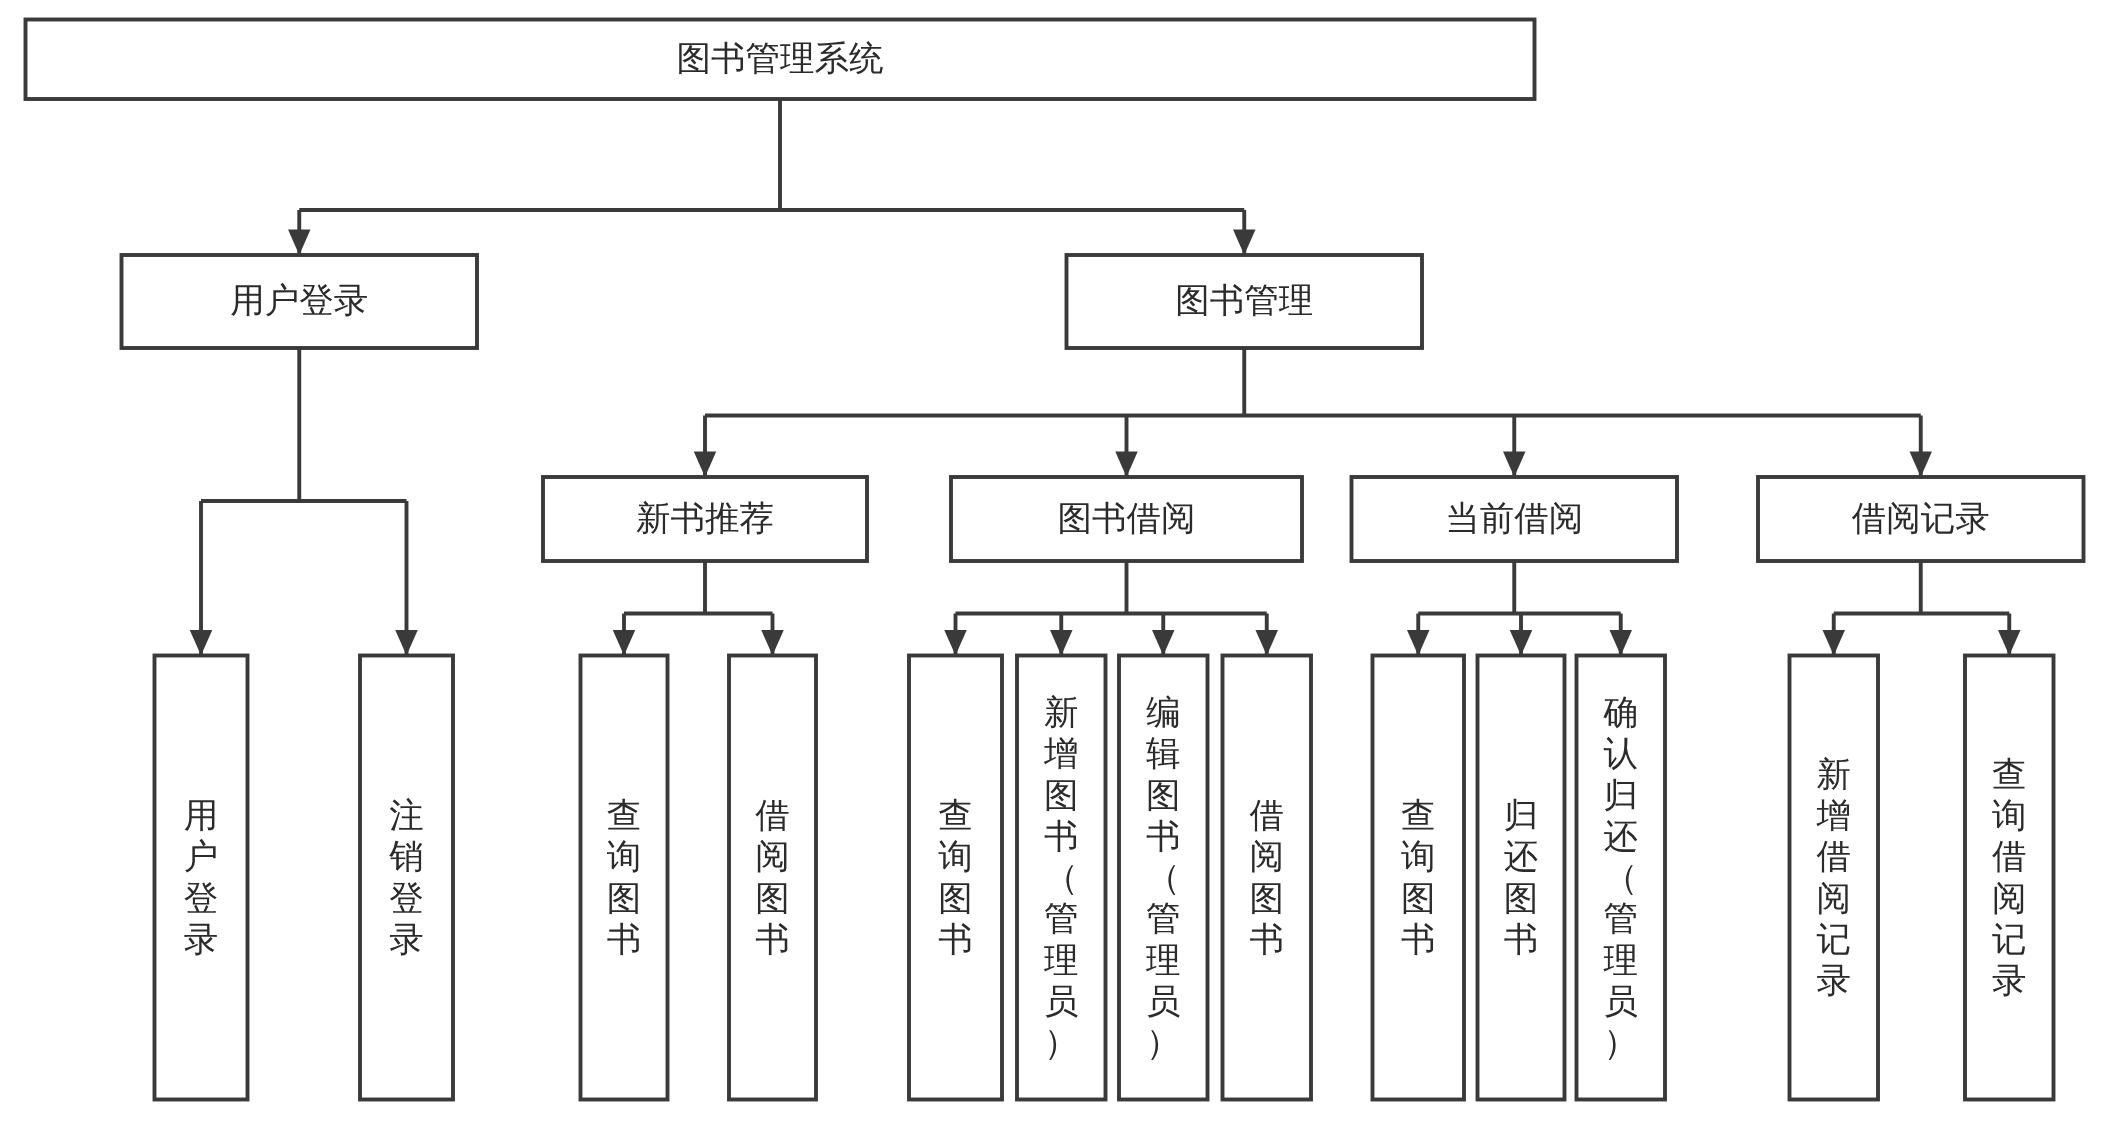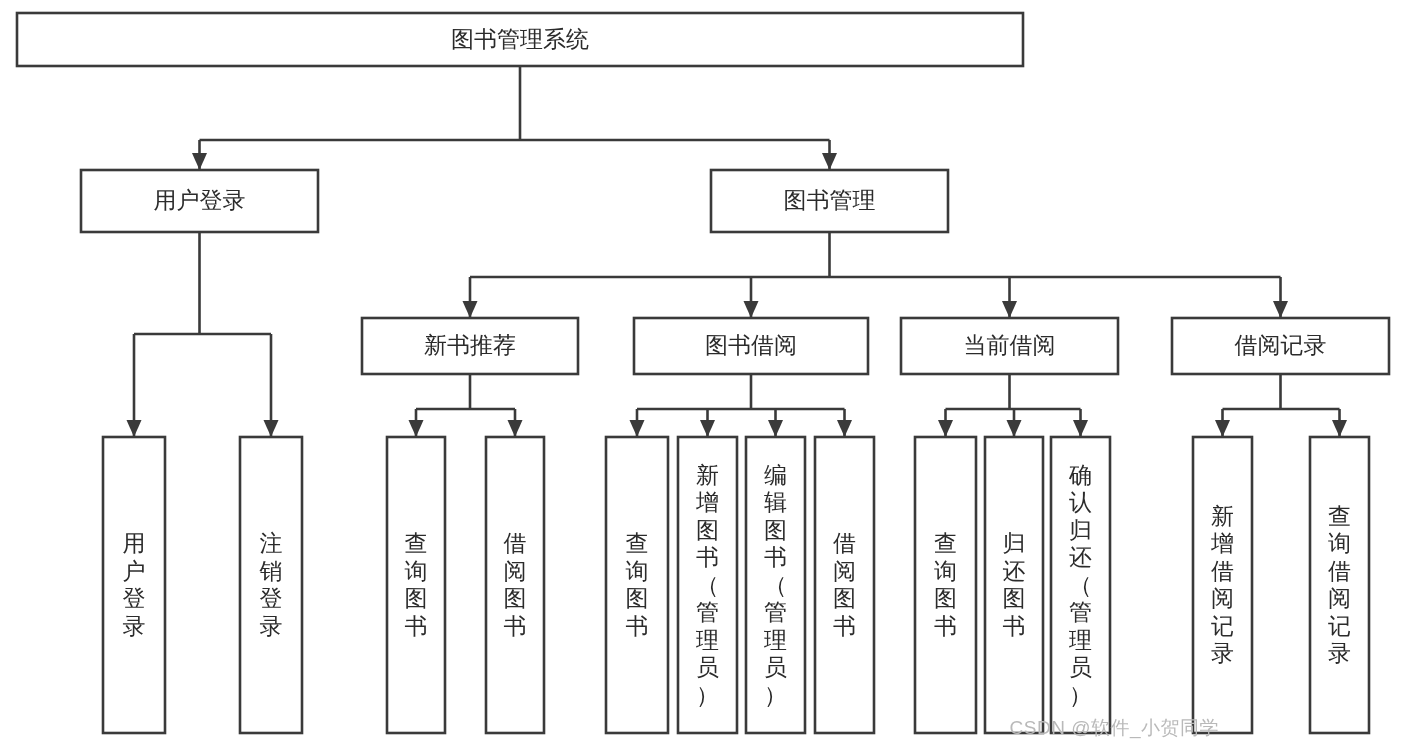--- a/index.html
+++ b/index.html
@@ -201,14 +201,13 @@
         <g>
           <rect x="1193" y="437" width="59" height="296" class="node-box"></rect>
           <text x="1222.5" y="523.95" class="node-label-vertical"><tspan x="1222.5" dy="0">新</tspan><tspan x="1222.5" dy="27.5">增</tspan><tspan x="1222.5" dy="27.5">借</tspan><tspan x="1222.5" dy="27.5">阅</tspan><tspan x="1222.5" dy="27.5">记</tspan><tspan x="1222.5" dy="27.5">录</tspan></text>
         </g>
         <g>
           <rect x="1310" y="437" width="59" height="296" class="node-box"></rect>
           <text x="1339.5" y="523.95" class="node-label-vertical"><tspan x="1339.5" dy="0">查</tspan><tspan x="1339.5" dy="27.5">询</tspan><tspan x="1339.5" dy="27.5">借</tspan><tspan x="1339.5" dy="27.5">阅</tspan><tspan x="1339.5" dy="27.5">记</tspan><tspan x="1339.5" dy="27.5">录</tspan></text>
         </g>
       </g>
   </svg>
-  <div class="watermark">CSDN @软件_小贺同学</div>
 </div>
 
 </body></html>

